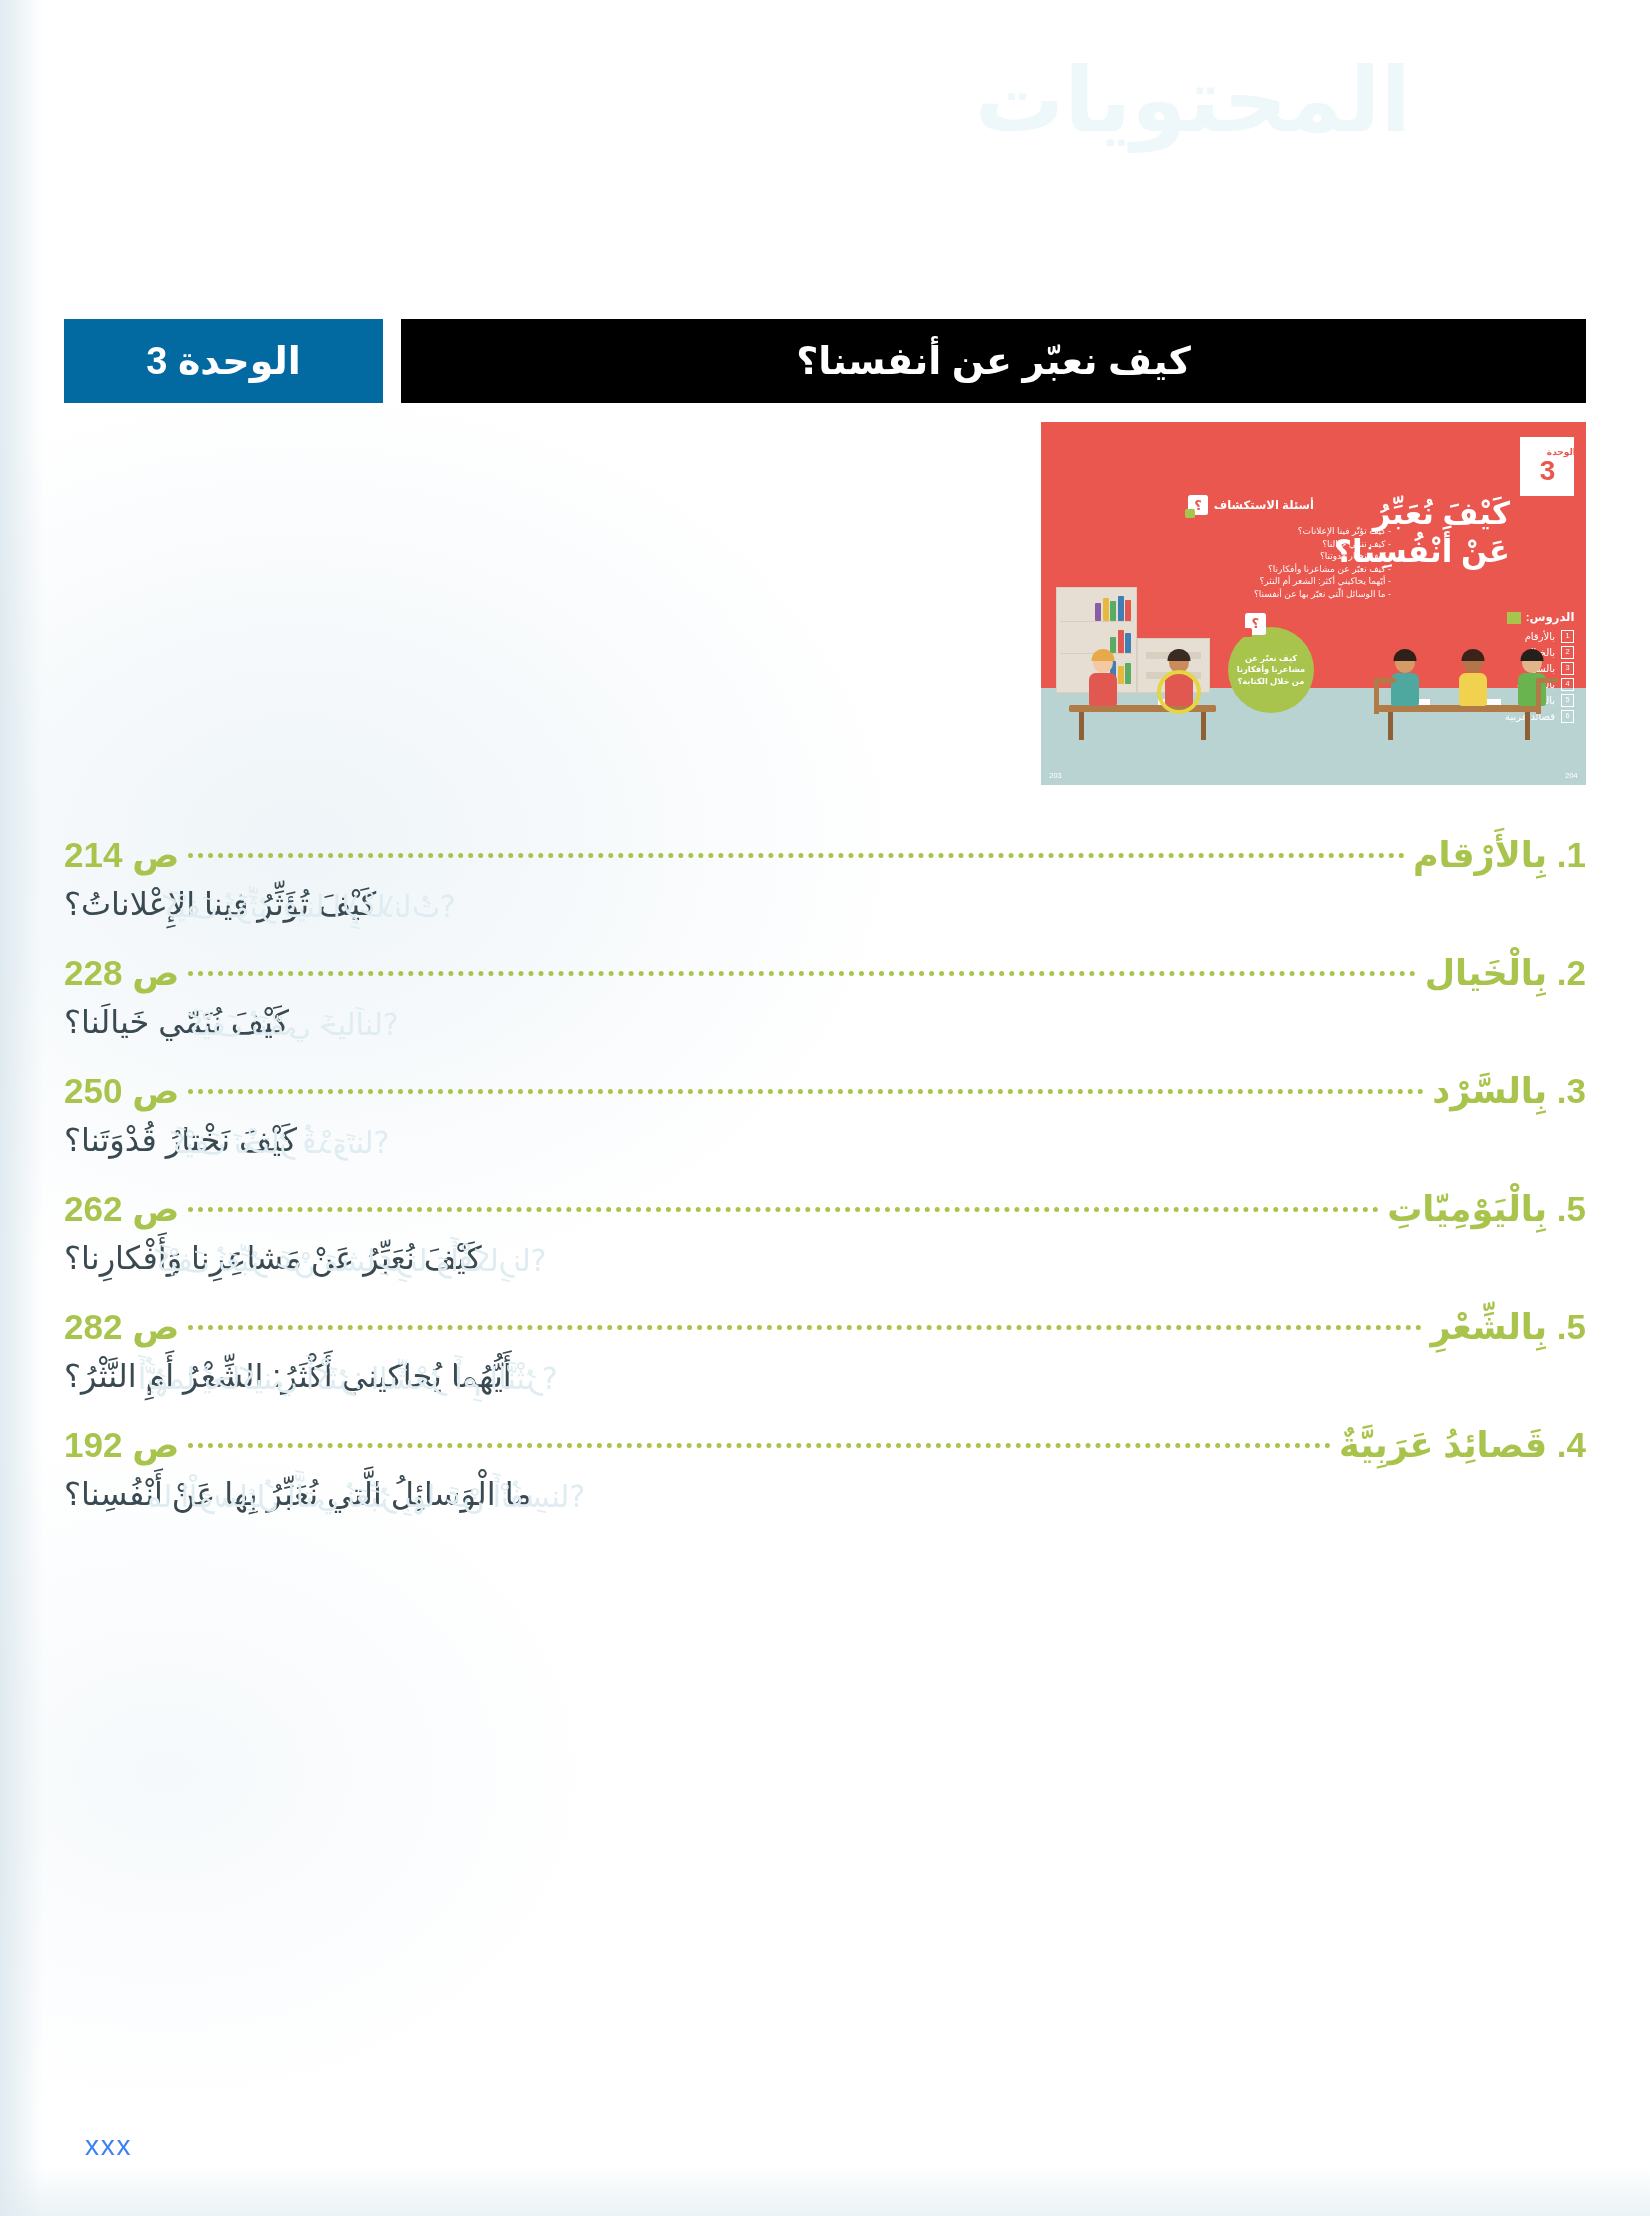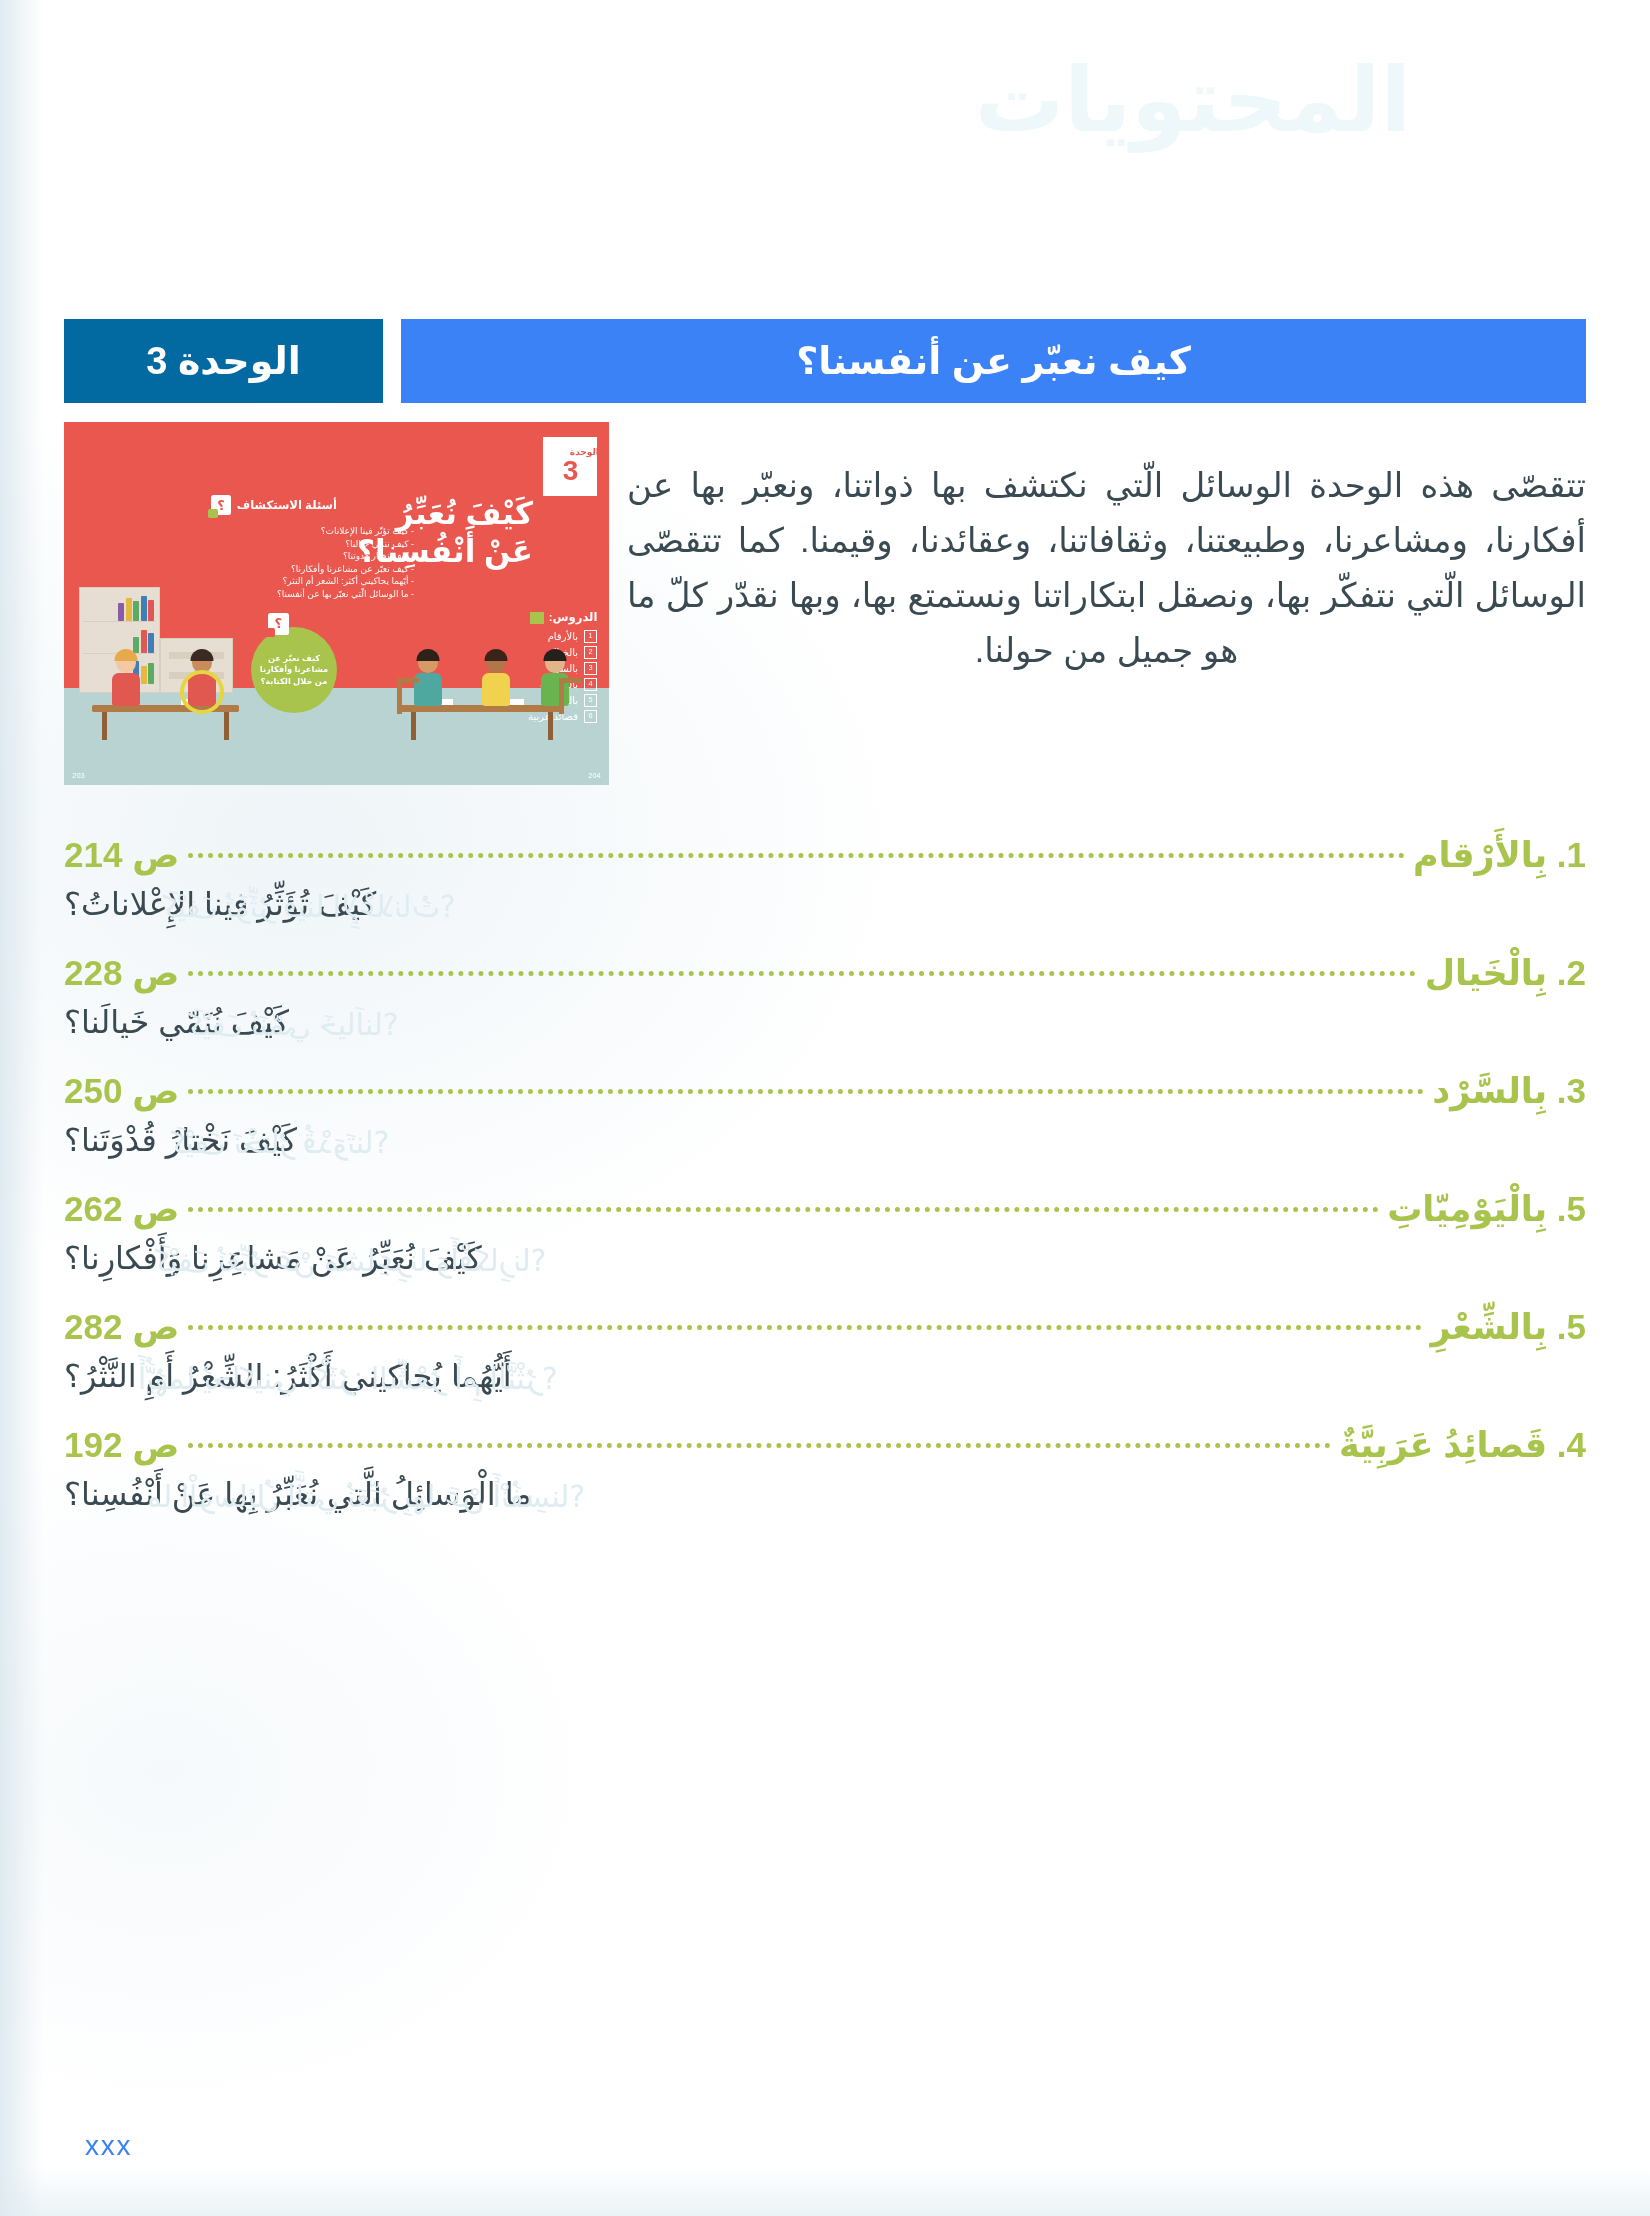--- a/index.html
+++ b/index.html
@@ -74,21 +74,21 @@
     justify-content: center;
   }
   .unit-badge-text {
     color: #ffffff;
     font-size: 38px;
     font-weight: bold;
     letter-spacing: 0.4px;
   }
   .unit-title-bar {
     flex: 1;
-    background: #3b82f6;
+    background: #000000;
     display: flex;
     align-items: center;
     justify-content: center;
   }
   .unit-title-text {
     color: #ffffff;
     font-size: 38px;
     font-weight: bold;
   }
 
@@ -314,21 +314,20 @@
     <div class="unit-title-bar">
       <span class="unit-title-text">كيف نعبّر عن أنفسنا؟</span>
     </div>
     <div class="unit-badge">
       <span class="unit-badge-text">الوحدة 3</span>
     </div>
   </div>
 
   <div class="intro">
 
-    <p class="intro-text">تتقصّى هذه الوحدة الوسائل الّتي نكتشف بها ذواتنا، ونعبّر بها عن أفكارنا، ومشاعرنا، وطبيعتنا، وثقافاتنا، وعقائدنا، وقيمنا. كما تتقصّى الوسائل الّتي نتفكّر بها، ونصقل ابتكاراتنا ونستمتع بها، وبها نقدّر كلّ ما هو جميل من حولنا.</p>
 
     <div class="cover-thumb">
       <div class="cover-wall"></div>
       <div class="cover-floor"></div>
 
       <div class="cover-unit-chip">
         <span class="w">الوحدة</span>
         <span class="n">3</span>
       </div>
 

